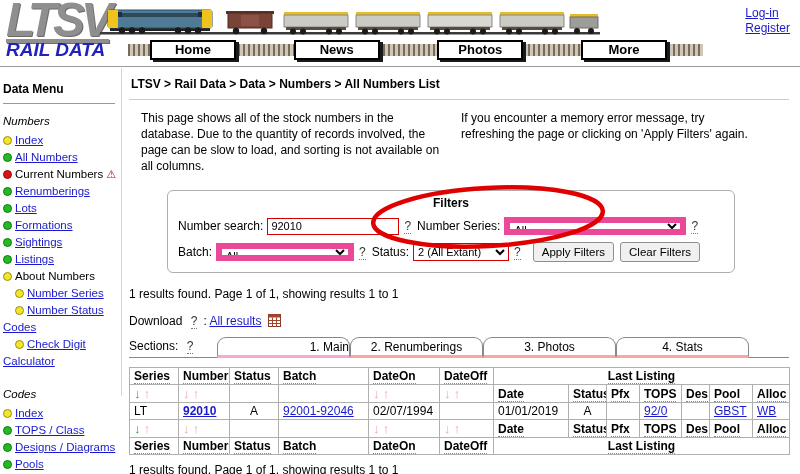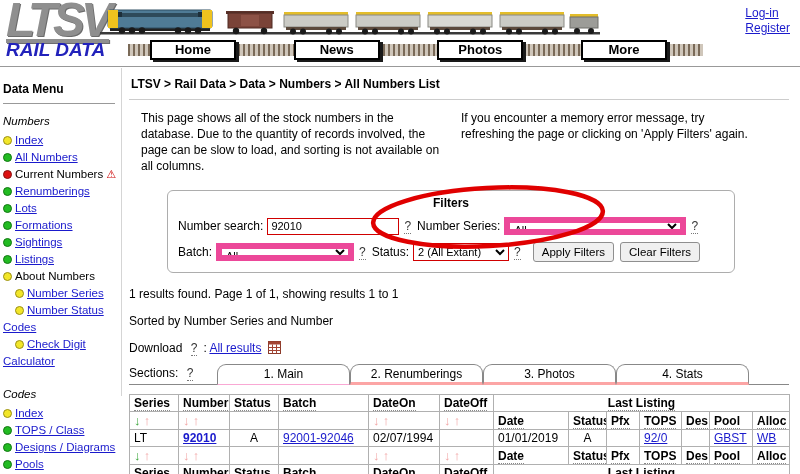--- a/index.html
+++ b/index.html
@@ -63,21 +63,21 @@
   .ellipse-overlay { position:absolute; left:237px; top:113px; pointer-events:none; }
 
   .results { margin-top:12px; line-height:18px; }
   .results > div { margin-top:9px; }
   .dl-icon { display:inline-block; vertical-align:-2px; margin-left:3px; }
 
   .tabs { display:flex; align-items:flex-end; margin-top:5px; width:660px; border-bottom:1px solid #888; height:23px; }
   .sections-label { width:88px; padding-bottom:4px; }
   .tab { width:133px; height:21px; margin-bottom:-1px; border:1px solid #888; border-radius:9px 9px 0 0;
     text-align:center; line-height:19px; background:#fff; cursor:pointer; }
-  .tab.on { border-bottom:1px solid #f9a8d4; }
+  .tab.on { border-bottom:3px solid #f9a8d4;text-align:right; }
   .tab.off { border-bottom:3px solid #fca5a5; }
 
   table.grid { margin-top:9px; border-collapse:collapse; table-layout:fixed; width:660px; }
   .grid th, .grid td { border:1px solid #b0b0b0; padding:1px 4px; height:16px; font-size:12px;
     text-align:left; font-weight:normal; overflow:hidden; white-space:nowrap; }
   .grid th { font-weight:bold; }
   .dotted { border-bottom:1px dotted #888; }
   .ta-c { text-align:center !important; }
   .ta-r { text-align:right; }
   .arr { font-weight:900; font-size:13px; cursor:pointer; }
@@ -232,21 +232,20 @@
       <button class="fbtn">Clear Filters</button>
     </div>
   </div>
 
   <svg class="ellipse-overlay" width="246" height="72" viewBox="0 0 246 72">
     <ellipse cx="122" cy="36" rx="115" ry="29" fill="none" stroke="#e00000" stroke-width="4.5" transform="rotate(-3 122 36)"></ellipse>
   </svg>
 
   <div class="results">
     <div>1 results found. Page 1 of 1, showing results 1 to 1</div>
-    <div>Sorted by Number Series and Number</div>
     <div>
       <span>Download</span>
       <span class="qm">?</span><span>:</span>
       <a>All results</a>
       <svg class="dl-icon" width="13" height="13" viewBox="0 0 13 13">
         <rect x="0.5" y="0.5" width="12" height="12" fill="#fff" stroke="#8a3a2a"></rect>
         <rect x="0.5" y="0.5" width="12" height="3" fill="#a34433"></rect>
         <line x1="0.5" y1="6.5" x2="12.5" y2="6.5" stroke="#a34433"></line>
         <line x1="0.5" y1="9.5" x2="12.5" y2="9.5" stroke="#a34433"></line>
         <line x1="4.5" y1="3.5" x2="4.5" y2="12.5" stroke="#a34433"></line>

